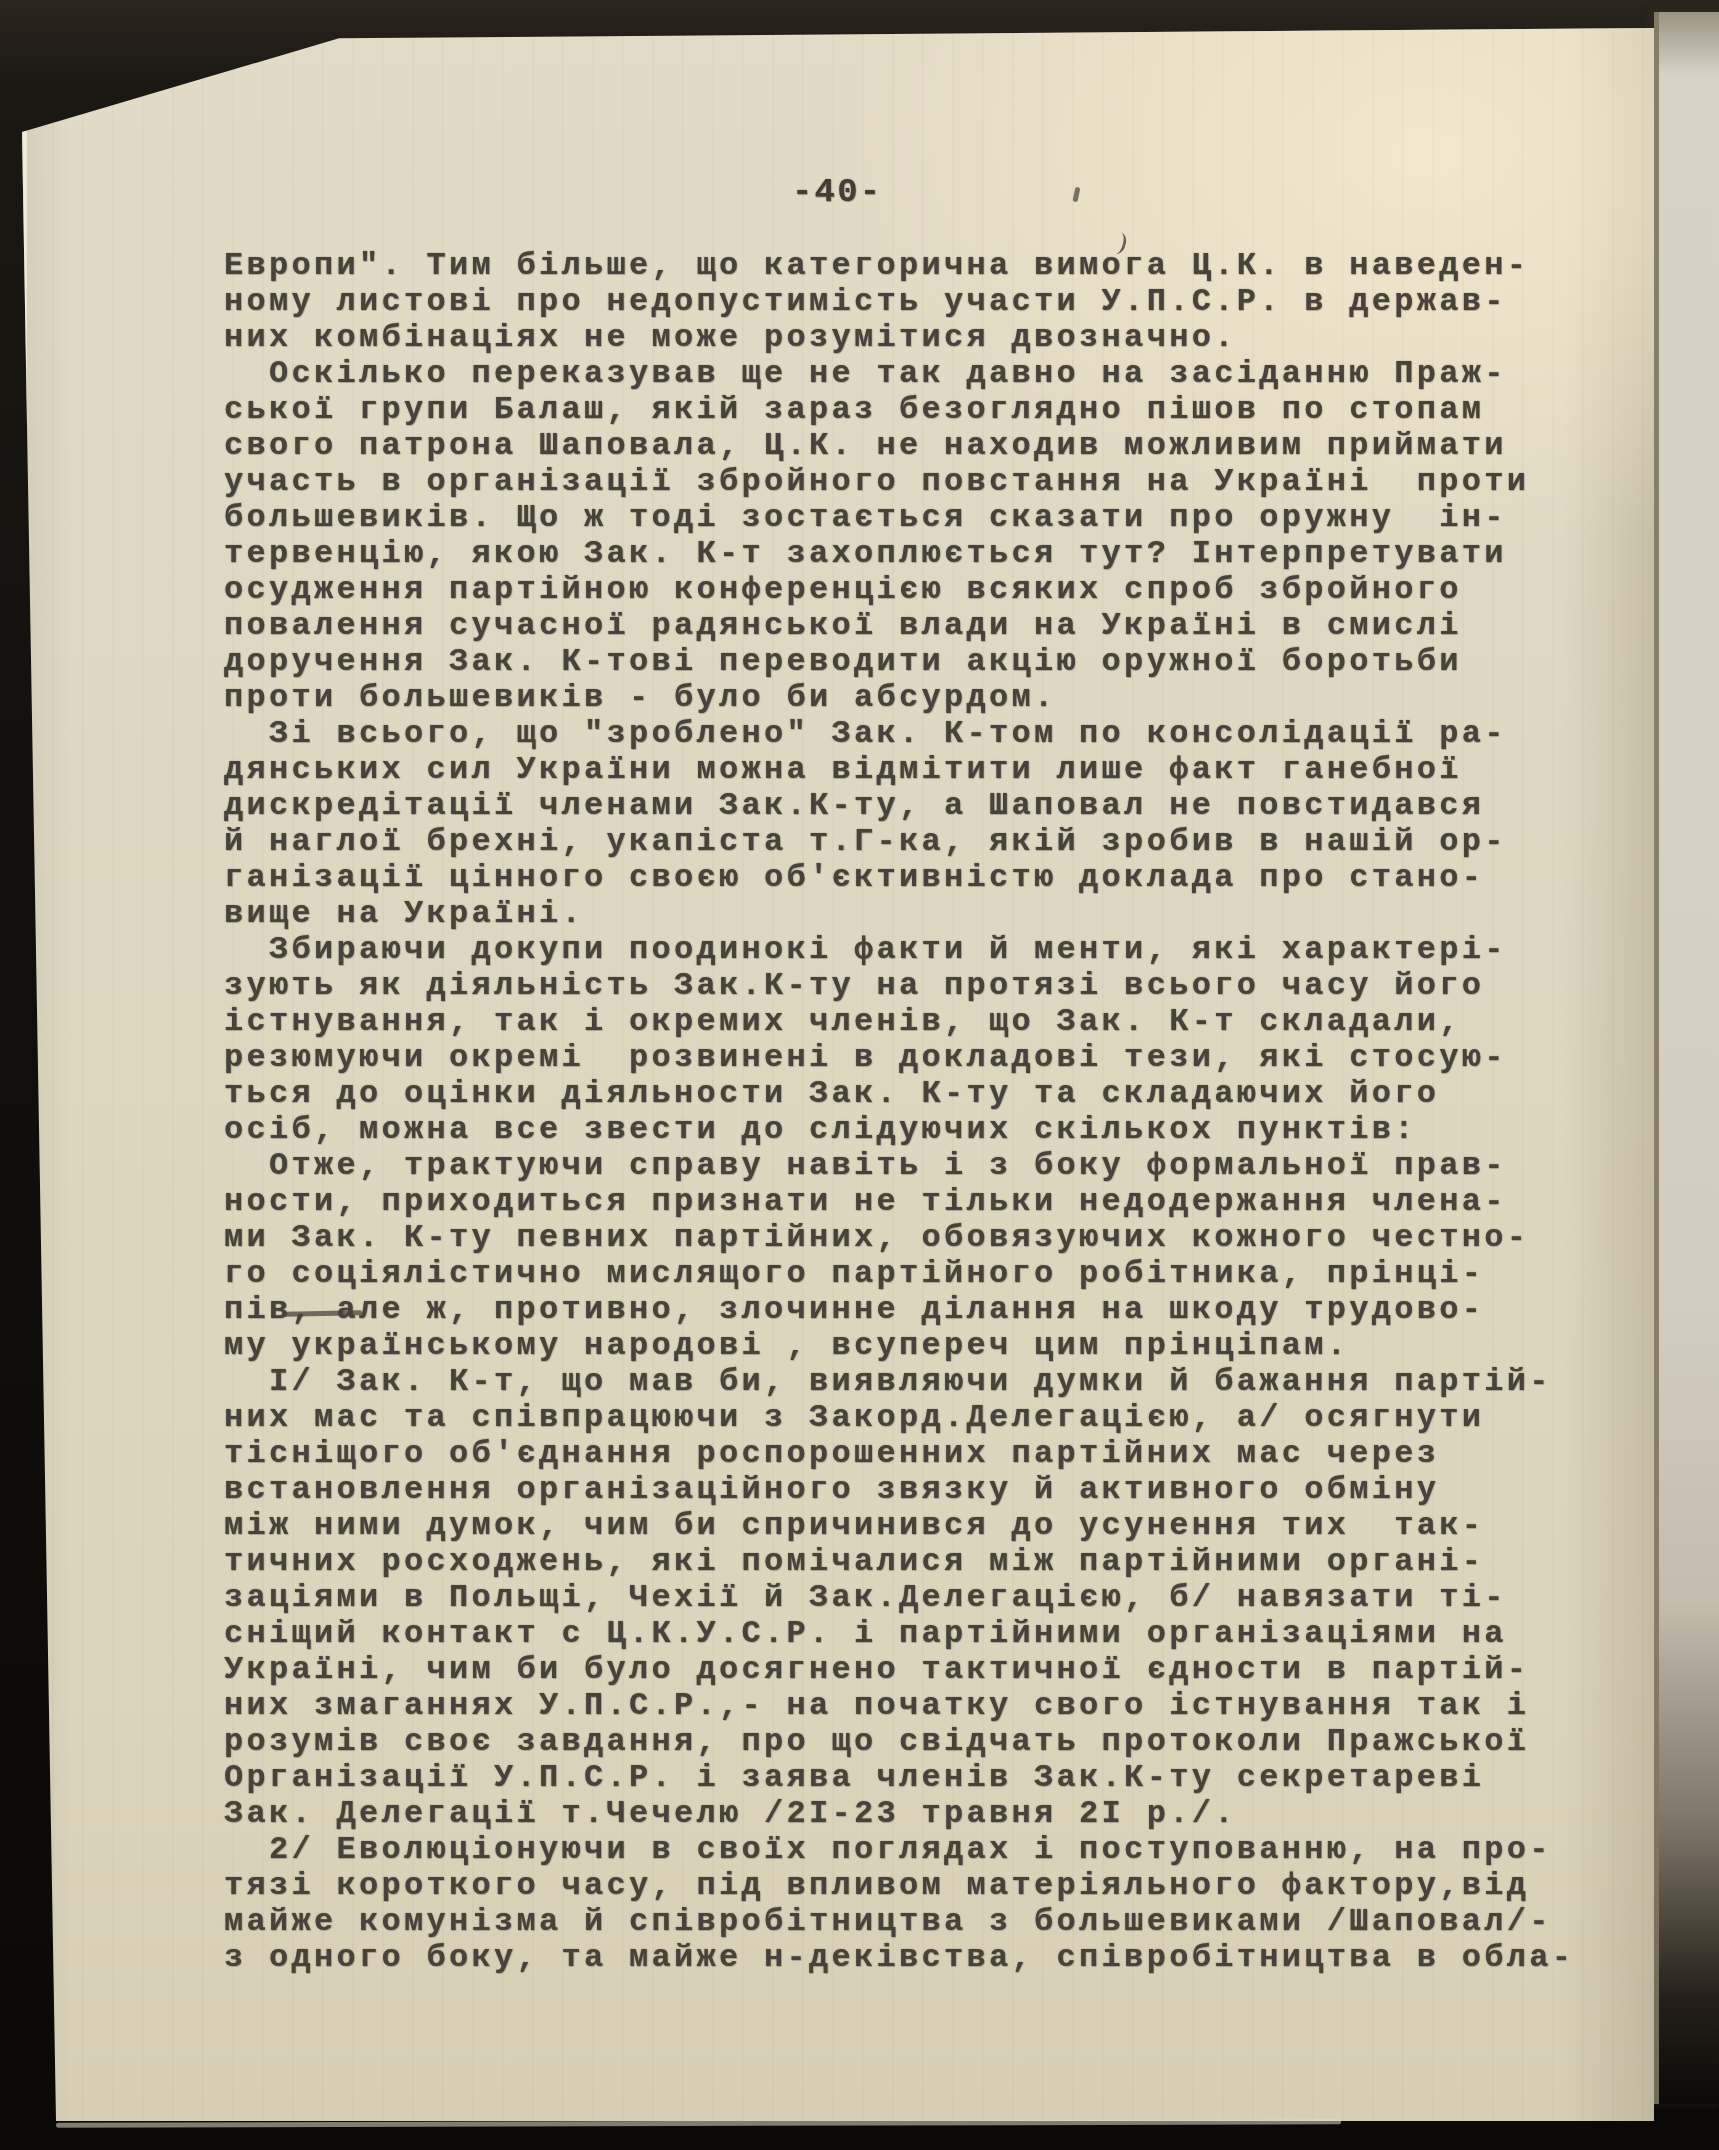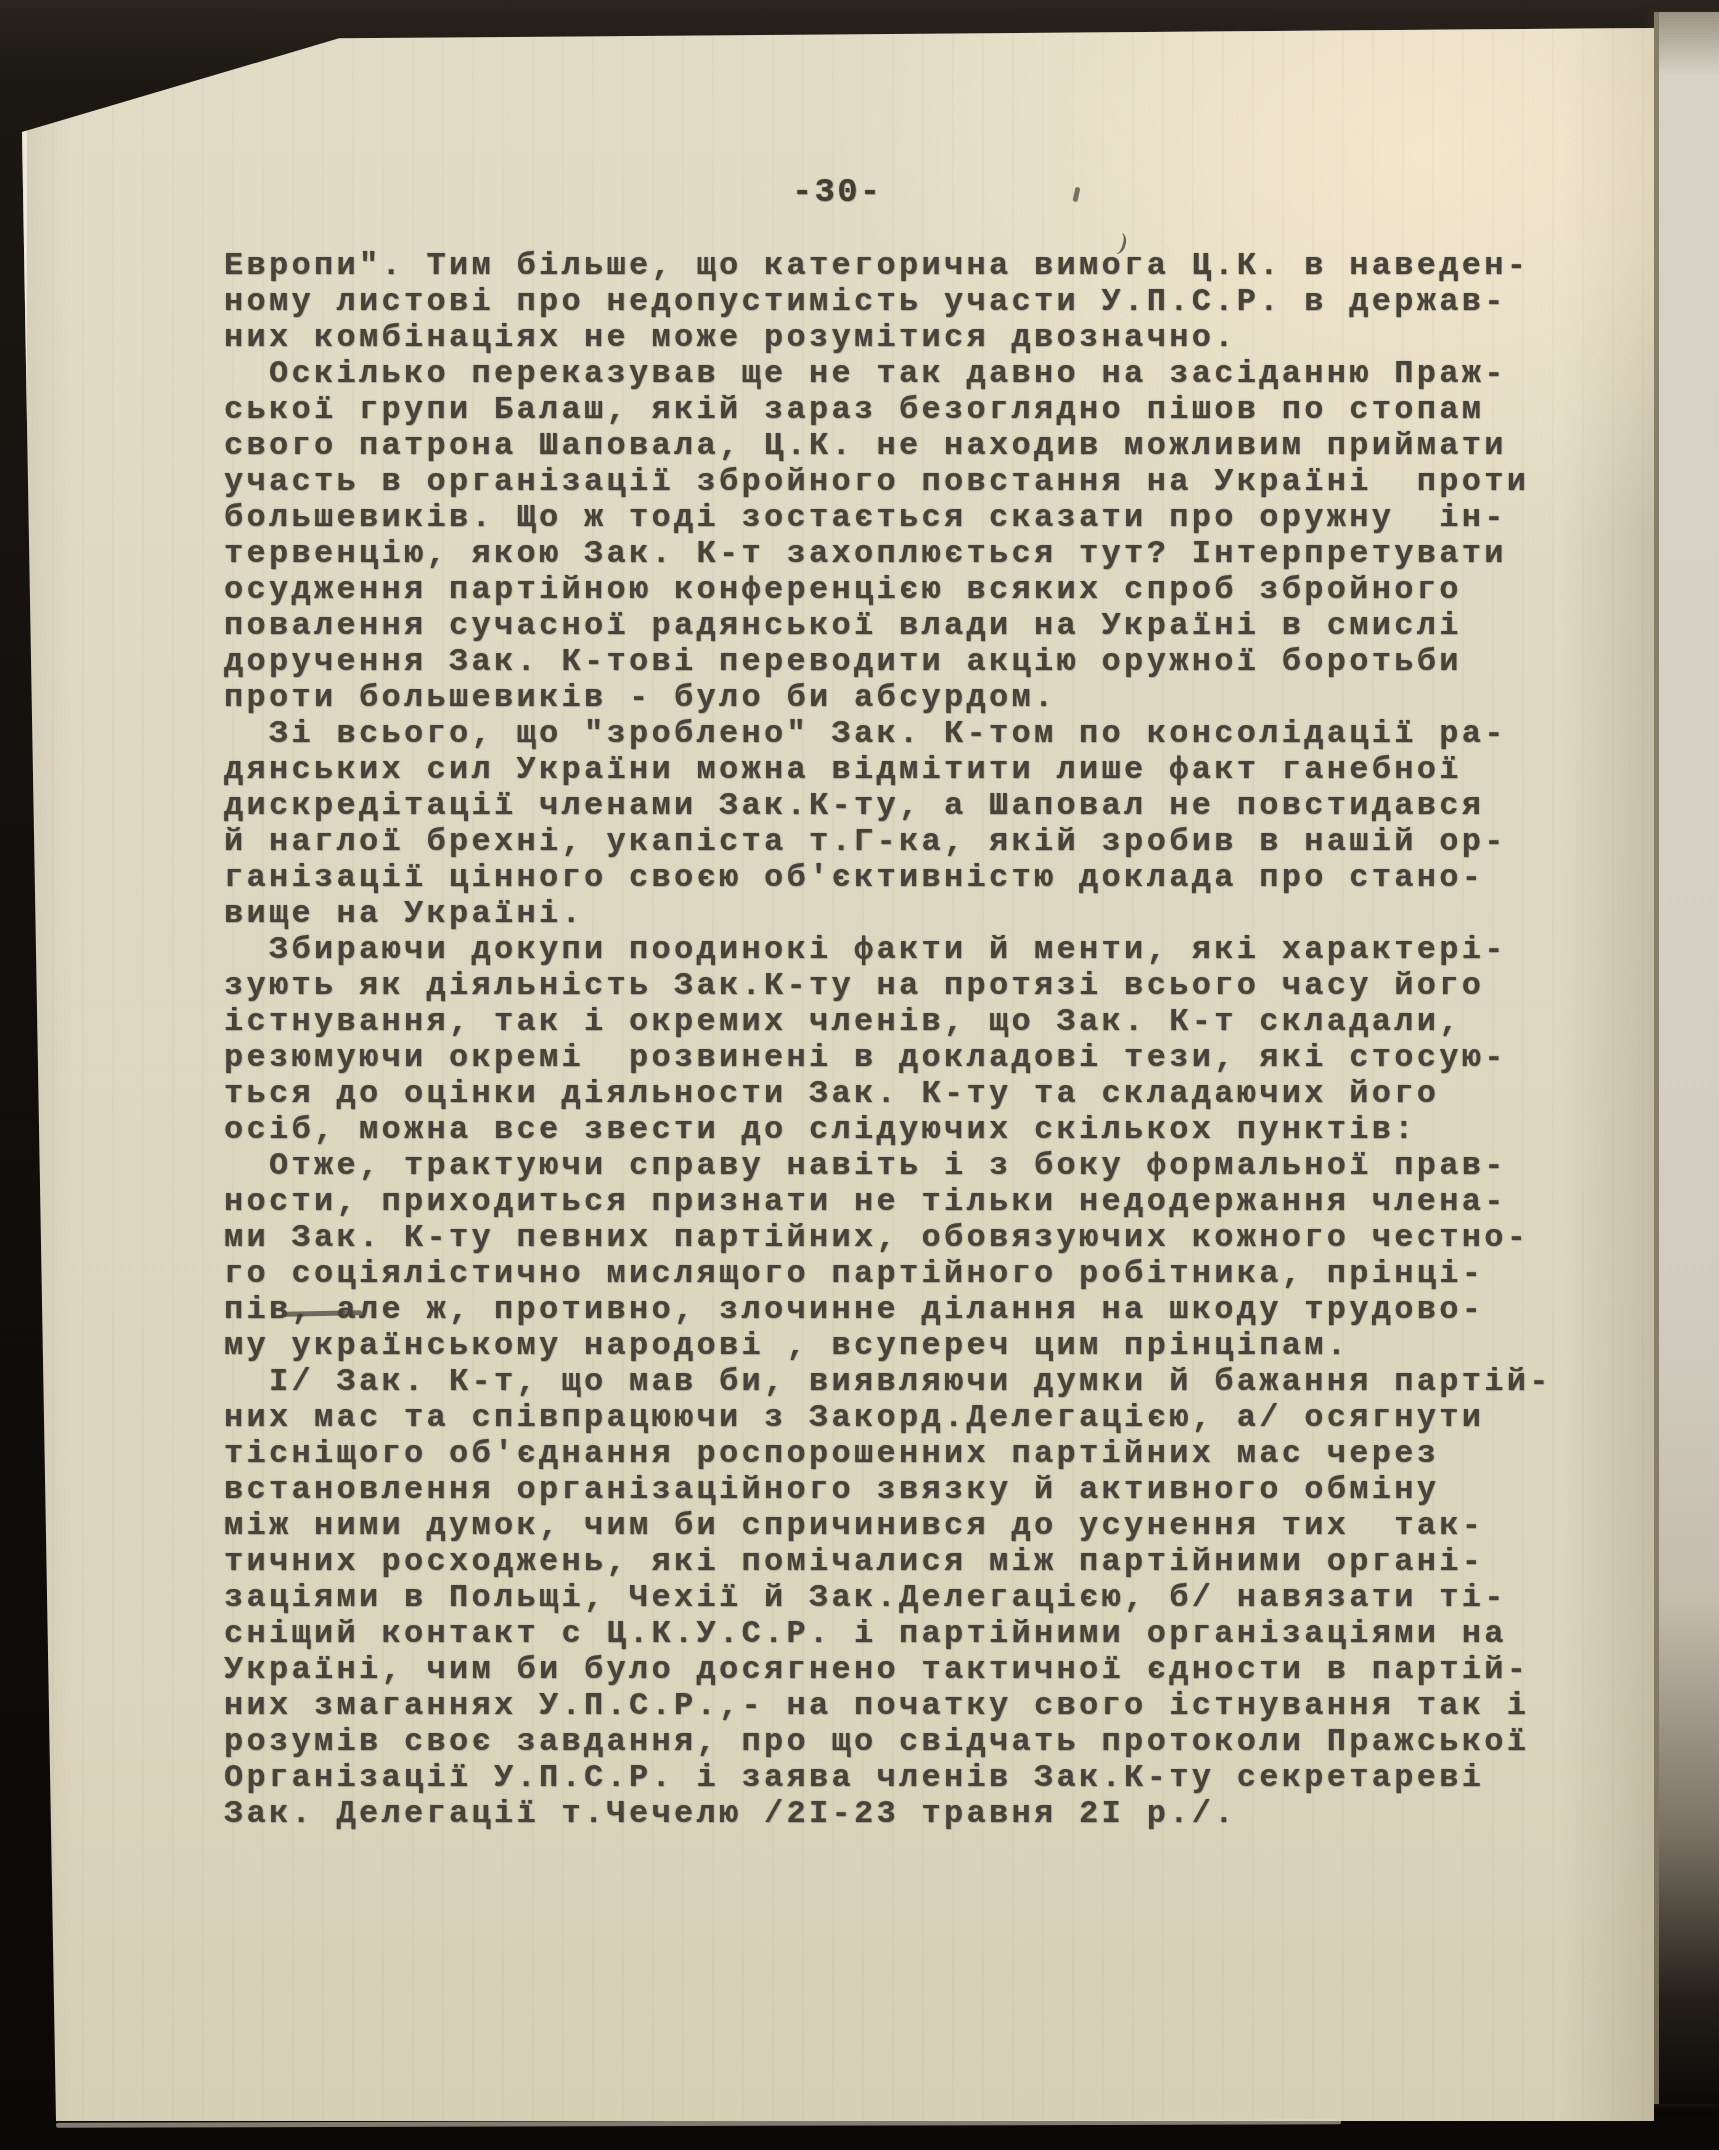--- a/index.html
+++ b/index.html
@@ -61,21 +61,21 @@
 </head>
 <body>
 
 <div class="scan">
 
   <div class="next-page"></div>
 
   <div class="paper">
     <div class="grain"></div>
 
-    <div class="page-number">-30-</div>
+    <div class="page-number">-40-</div>
 
     <div class="speck speck-tick"></div>
     <div class="speck speck-curl"></div>
     <div class="speck smudge-underline"></div>
 
     <div class="body-text">
       <div class="para">Европи". Тим більше, що категорична вимога Ц.К. в наведен-
 ному листові про недопустимість участи У.П.С.Р. в держав-
 них комбінаціях не може розумітися двозначно.</div>
       <div class="para">  Оскілько переказував ще не так давно на засіданню Праж-
@@ -112,18 +112,22 @@
 встановлення організаційного звязку й активного обміну
 між ними думок, чим би спричинився до усунення тих  так-
 тичних росходжень, які помічалися між партійними органі-
 заціями в Польщі, Чехії й Зак.Делегацією, б/ навязати ті-
 сніщий контакт с Ц.К.У.С.Р. і партійними організаціями на
 Україні, чим би було досягнено тактичної єдности в партій-
 них змаганнях У.П.С.Р.,- на початку свого істнування так і
 розумів своє завдання, про що свідчать протоколи Пражської
 Організації У.П.С.Р. і заява членів Зак.К-ту секретареві
 Зак. Делегації т.Чечелю /2І-23 травня 2І р./.</div>
+      <div class="para">  2/ Еволюціонуючи в своїх поглядах і поступованню, на про-
+тязі короткого часу, під впливом матеріяльного фактору,від
+майже комунізма й співробітництва з большевиками /Шаповал/-
+з одного боку, та майже н-деківства, співробітництва в обла-</div>
     </div>
   </div>
 
   <div class="bottom-sliver"></div>
 </div>
 
 
 </body></html>

